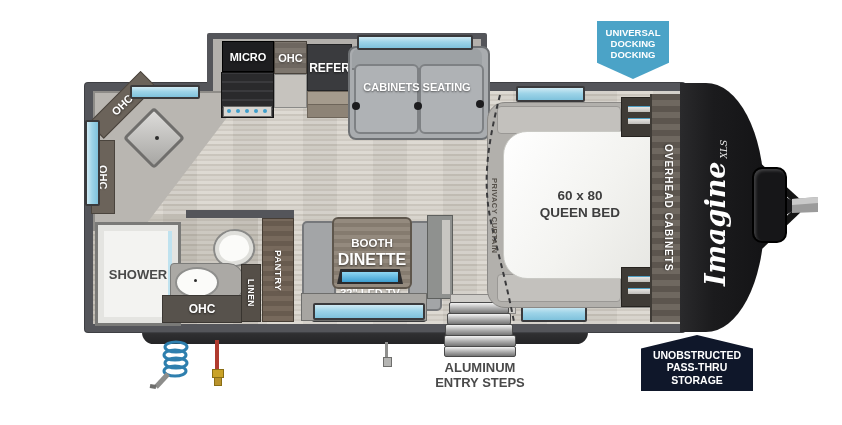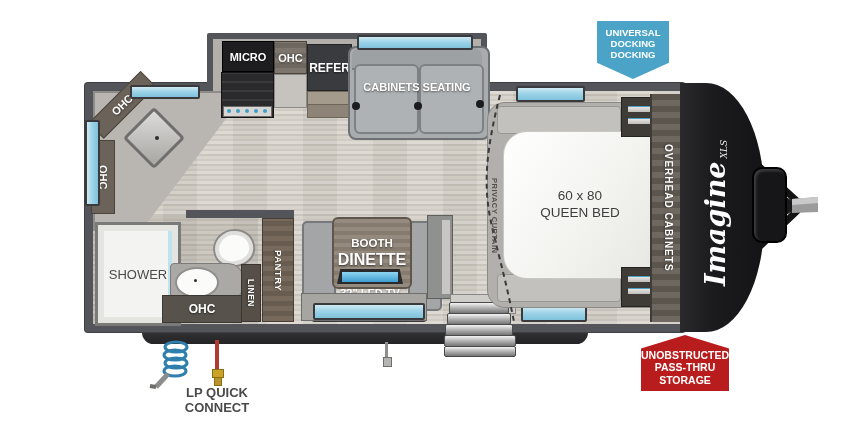--- a/index.html
+++ b/index.html
@@ -13,21 +13,21 @@
     repeating-linear-gradient(90deg, rgba(0,0,0,0.035) 0 34px, rgba(255,255,255,0.05) 34px 70px),
     repeating-linear-gradient(0deg,#DCD8D1 0 3px,#CDC8C0 3px 5px,#D6D2CA 5px 8px,#C7C2B9 8px 10px);}
   .slide-int{background:#B3B0AC;}
   .cap{background:linear-gradient(90deg,#2A2A2C,#1B1B1D 40%,#141416);border-radius:0 58px 58px 0 / 0 110px 110px 0;}
   .woodstrip{background:repeating-linear-gradient(0deg,#6F6860 0 6px,#5C554E 6px 12px);border-left:2px solid #3F3B36;border-right:2px solid #3F3B36;}
   
   .win{border:2px solid #3A3A3C;background:linear-gradient(180deg,#CFEAF4 0%,#9ED4E8 45%,#7FC2DC 100%);border-radius:2px;}
   .winv{border:2px solid #3A3A3C;background:linear-gradient(90deg,#CFEAF4 0%,#9ED4E8 45%,#7FC2DC 100%);border-radius:2px;}
   
   .twhite{color:#FFFFFF;font-weight:bold;text-shadow:0 1px 2px rgba(0,0,0,.55);}
-  .tdark{color:#3E3E3E;font-weight:normal;}
+  .tdark{color:#3E3E3E;font-weight:bold;}
   .tcall{color:#4A4A4A;font-weight:bold;font-size:13px;line-height:1.12;text-align:center;}
   .vtext{writing-mode:vertical-rl;text-align:center;}
   .center{display:flex;align-items:center;justify-content:center;text-align:center;}
   
   .counter{background:#B9B6B1;}
   .cab-dark{background:#57524C;border:1px solid #3B3733;}
   .sofa{background:#A9ACAF;border:2px solid #6E7174;border-radius:8px;}
   .seat{background:#A3A5A7;border:2px solid #76787B;border-radius:5px;}
   .badge{clip-path:polygon(0 0,100% 0,100% 72%,50% 100%,0 72%);color:#fff;font-weight:bold;text-align:center;}
   .badge-up{clip-path:polygon(50% 0,100% 24%,100% 100%,0 100%,0 24%);color:#fff;font-weight:bold;text-align:center;}
@@ -187,40 +187,40 @@
     <span style="font-family:'DejaVu Serif',serif;font-style:italic;font-weight:bold;font-size:27px;color:#FFFFFF;">Imagine</span>
     <span style="font-family:'DejaVu Serif',serif;font-style:italic;font-size:9px;color:#E8E8E8;margin-left:3px;margin-top:18px;">XLS</span>
   </div>
   <div class="abs" style="left:752px;top:167px;width:31px;height:72px;background:#161618;border:2px solid #000;border-radius:10px;box-shadow:inset 2px 2px 3px rgba(255,255,255,0.18);"></div>
 
   <div class="abs badge" style="left:597px;top:21px;width:72px;height:58px;background:#4BA3C7;font-size:9.5px;line-height:1.15;padding-top:0;">
     <div style="margin-top:7px;">UNIVERSAL</div>
     <div>DOCKING</div>
     <div>DOCKING</div>
   </div>
-  <div class="abs badge-up" style="left:641px;top:335px;width:88px;height:56px;background:#b91c1c;font-size:10.5px;line-height:1.18;">
+  <div class="abs badge-up" style="left:641px;top:335px;width:112px;height:56px;background:#0f172a;font-size:10.5px;line-height:1.18;">
     <div style="margin-top:14px;">UNOBSTRUCTED</div>
     <div>PASS-THRU</div>
     <div>STORAGE</div>
   </div>
 
   <svg class="abs" style="left:0;top:0;" width="842" height="425">
     <ellipse cx="176" cy="347" rx="11" ry="5" fill="none" stroke="#2E7FAE" stroke-width="3"></ellipse>
     <ellipse cx="175" cy="355" rx="11" ry="5" fill="none" stroke="#2E7FAE" stroke-width="3"></ellipse>
     <ellipse cx="176" cy="363" rx="11" ry="5" fill="none" stroke="#2E7FAE" stroke-width="3"></ellipse>
     <ellipse cx="175" cy="371" rx="11" ry="5" fill="none" stroke="#2E7FAE" stroke-width="3"></ellipse>
     <line x1="168" y1="374" x2="156" y2="387" stroke="#8D8D8B" stroke-width="5"></line>
     <line x1="156" y1="387" x2="150" y2="386" stroke="#6E6E6C" stroke-width="4"></line>
   </svg>
 
   <div class="abs" style="left:215px;top:340px;width:4px;height:30px;background:#B03A2E;"></div>
   <div class="abs" style="left:212px;top:369px;width:10px;height:7px;background:#C9A227;border:1px solid #8A6E14;"></div>
   <div class="abs" style="left:214px;top:377px;width:6px;height:7px;background:#B8922B;border:1px solid #8A6E14;"></div>
-  <div class="abs tcall" style="left:178px;top:386px;width:78px;">
-    <div>LP QUICK</div>
-    <div>CONNECT</div>
-  </div>
 
   <div class="abs" style="left:385px;top:342px;width:3px;height:16px;background:#8F8F8D;"></div>
   <div class="abs" style="left:383px;top:357px;width:7px;height:8px;background:#B5B5B3;border:1px solid #6E6E6C;"></div>
 
+  <div class="abs tcall" style="left:432px;top:361px;width:96px;">
+    <div>ALUMINUM</div>
+    <div>ENTRY STEPS</div>
+  </div>
 
 </div>
 
 </body></html>

